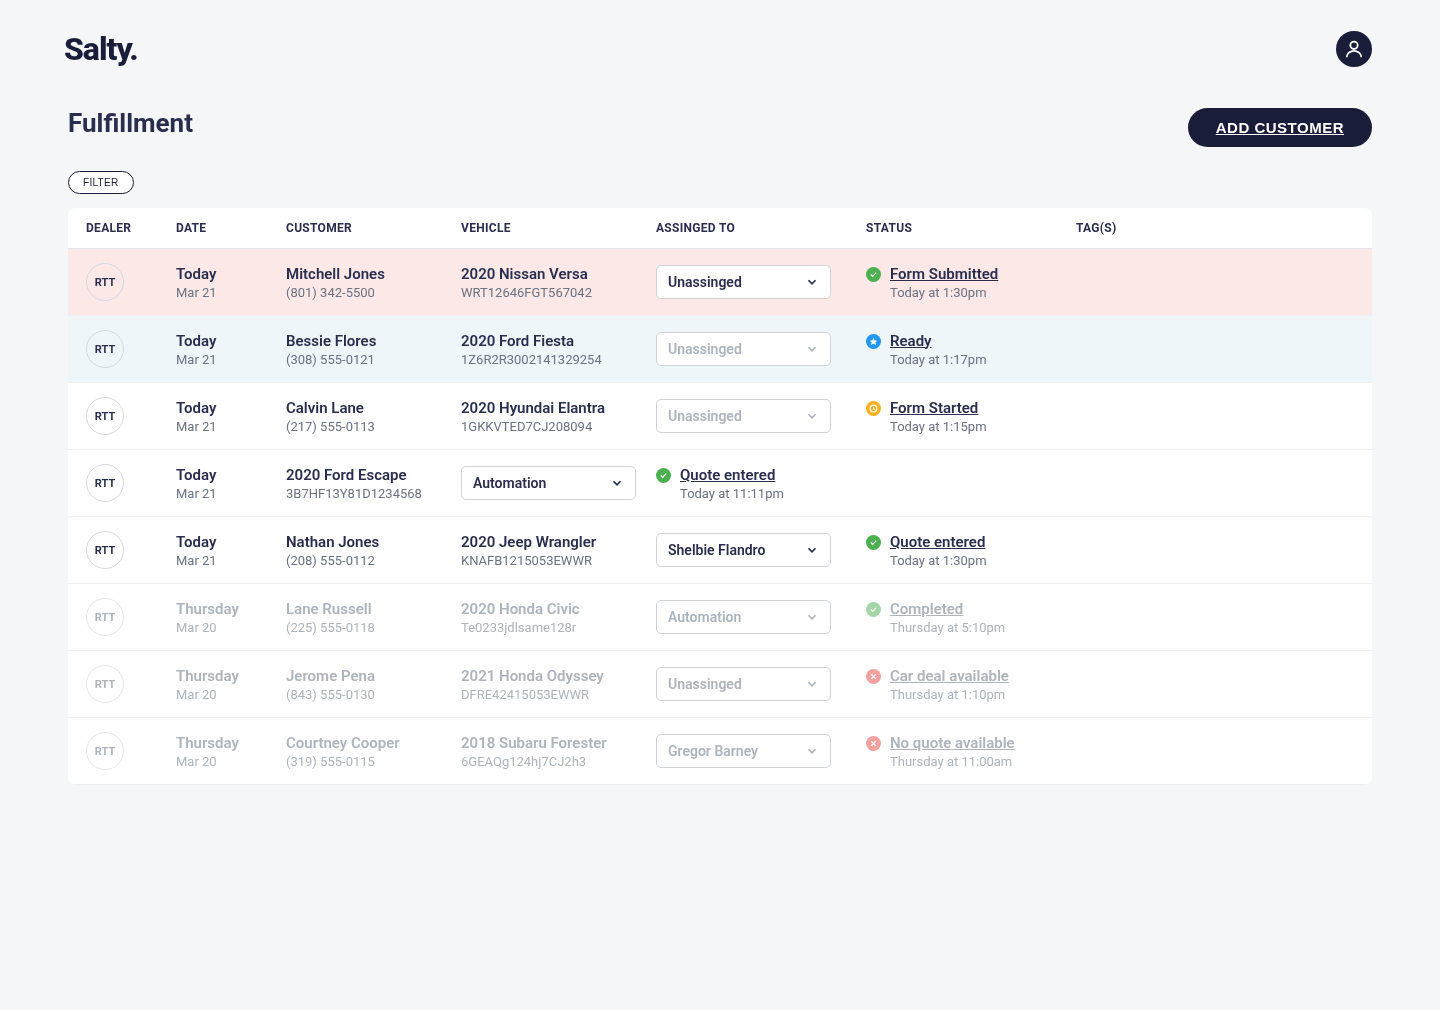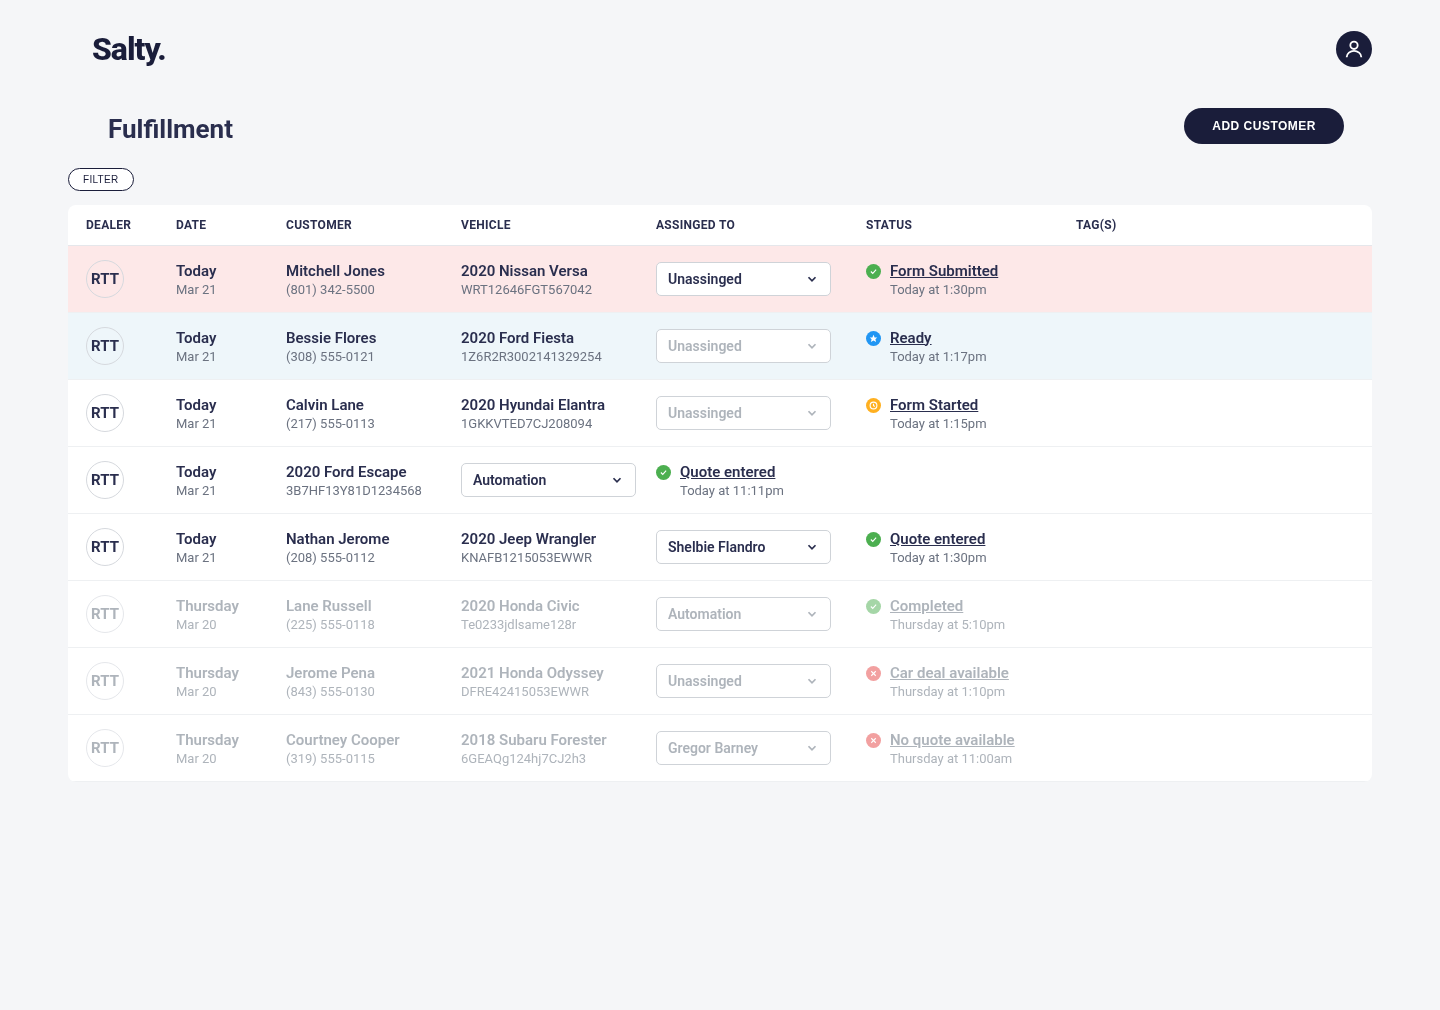--- a/index.html
+++ b/index.html
@@ -7,65 +7,65 @@
       font-family: -apple-system, BlinkMacSystemFont, 'Segoe UI', Roboto, sans-serif;
       background: #f5f6f8;
       width: 1440px;
       height: 1010px;
       overflow: hidden;
     }
     .header {
       display: flex;
       justify-content: space-between;
       align-items: center;
-      padding: 30px 68px 20px 92px;
+      padding: 30px 68px 20px 64px;
     }
     .logo {
       font-size: 32px;
       font-weight: 800;
       color: #1a1d3a;
       letter-spacing: -1px;
     }
     .avatar {
       width: 36px;
       height: 36px;
       border-radius: 50%;
       background: #1a1d3a;
       display: flex;
       align-items: center;
       justify-content: center;
     }
     .avatar svg { width: 22px; height: 22px; }
     .page-header {
       display: flex;
       justify-content: space-between;
-      align-items: flex-end;
-      padding: 20px 96px 10px 68px;
-      margin-left: 40px;
+      align-items: flex-start;
+      padding: 20px 68px 10px 68px;
     }
     .page-title {
       font-size: 26px;
       font-weight: 700;
       color: #2a2e4e;
     }
     .header-actions {
       display: flex;
       gap: 18px;
       align-items: center;
     }
     .add-btn {
       background: #1a1d3a;
       color: white;
       border: none;
       border-radius: 22px;
       padding: 11px 28px;
-      font-size: 12px;
+      font-size: 15px;
       font-weight: 700;
       letter-spacing: 0.5px;
       cursor: pointer;
+      text-decoration: underline;
     }
     .search-box {
       position: relative;
       display: flex;
       align-items: center;
     }
     .search-box svg {
       position: absolute;
       left: 14px;
       width: 14px;
@@ -122,21 +122,21 @@
     .row.highlight-blue { background: #eef6fa; }
     .row.faded { color: #aeb4bb; }
     .dealer-badge {
       width: 38px;
       height: 38px;
       border: 1px solid #d6d9de;
       border-radius: 50%;
       display: flex;
       align-items: center;
       justify-content: center;
-      font-size: 15px;
+      font-size: 11px;
       font-weight: 700;
       color: #2a2e4e;
     }
     .faded .dealer-badge { color: #aeb4bb; border-color: #e5e7eb; }
     .primary-text { font-size: 15px; font-weight: 600; color: #2a2e4e; }
     .secondary-text { font-size: 13px; color: #6b7280; margin-top: 2px; }
     .faded .primary-text, .faded .secondary-text { color: #aeb4bb; }
     .assign-select {
       display: flex;
       justify-content: space-between;
@@ -354,21 +354,21 @@
   </div>
       <div class="row">
     <div>
           <div class="dealer-badge">RTT</div>
         </div>
     <div>
       <div class="primary-text">Today</div>
       <div class="secondary-text">Mar 21</div>
     </div>
     <div>
-      <div class="primary-text">Nathan Jerome</div>
+      <div class="primary-text">Nathan Jones</div>
       <div class="secondary-text">(208) 555-0112</div>
     </div>
     <div>
       <div class="primary-text">2020 Jeep Wrangler</div>
       <div class="secondary-text">KNAFB1215053EWWR</div>
     </div>
     <div>
       <div class="assign-select ">
         <span class="select-label">Shelbie Flandro</span>
         <svg viewBox="0 0 24 24" fill="none" stroke="currentColor" stroke-width="3">

